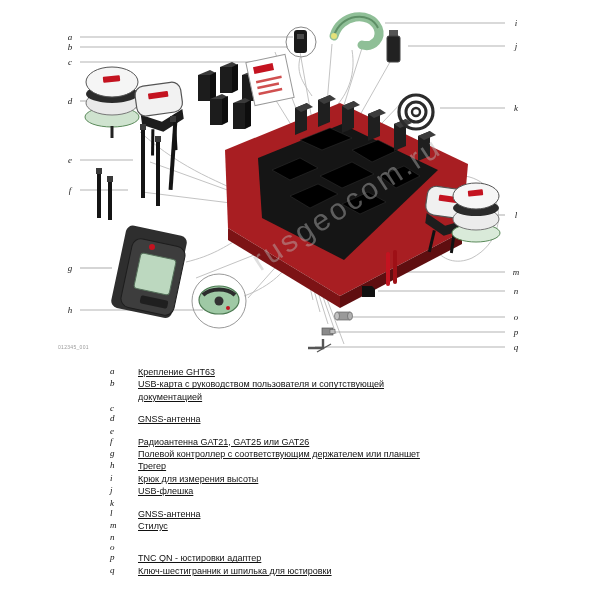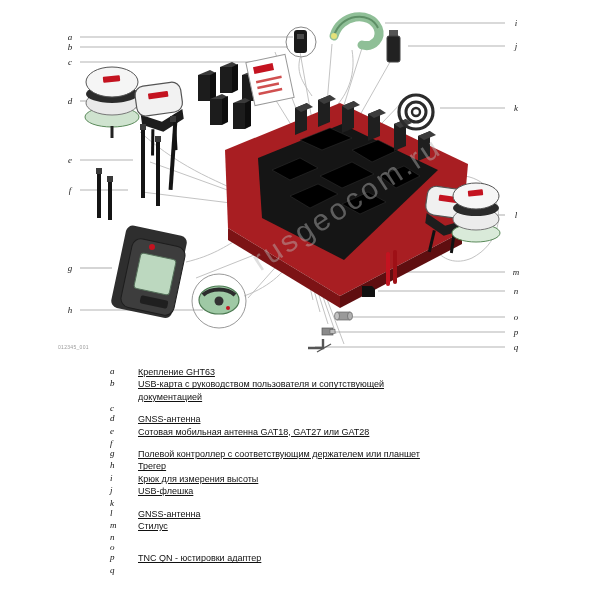--- a/index.html
+++ b/index.html
@@ -300,24 +300,24 @@
       </div>
     <div class="lrow">
         <span class="lletter">c</span>
       </div>
     <div class="lrow">
         <span class="lletter">d</span>
         <span class="ltext">GNSS-антенна</span>
       </div>
     <div class="lrow">
         <span class="lletter">e</span>
-        <span class="ltext">Сотовая мобильная антенна GAT18, GAT27 или GAT28</span>
       </div>
     <div class="lrow">
         <span class="lletter">f</span>
+        <span class="ltext">Радиоантенна GAT21, GAT25 или GAT26</span>
       </div>
     <div class="lrow">
         <span class="lletter">g</span>
         <span class="ltext">Полевой контроллер с соответствующим держателем или планшет</span>
       </div>
     <div class="lrow">
         <span class="lletter">h</span>
         <span class="ltext">Трегер</span>
       </div>
     <div class="lrow">
@@ -344,16 +344,17 @@
       </div>
     <div class="lrow">
         <span class="lletter">o</span>
       </div>
     <div class="lrow">
         <span class="lletter">p</span>
         <span class="ltext">TNC QN - юстировки адаптер</span>
       </div>
     <div class="lrow">
         <span class="lletter">q</span>
+        <span class="ltext">Ключ-шестигранник и шпилька для юстировки</span>
       </div>
   </div>
 
 </div>
 
 </body></html>

